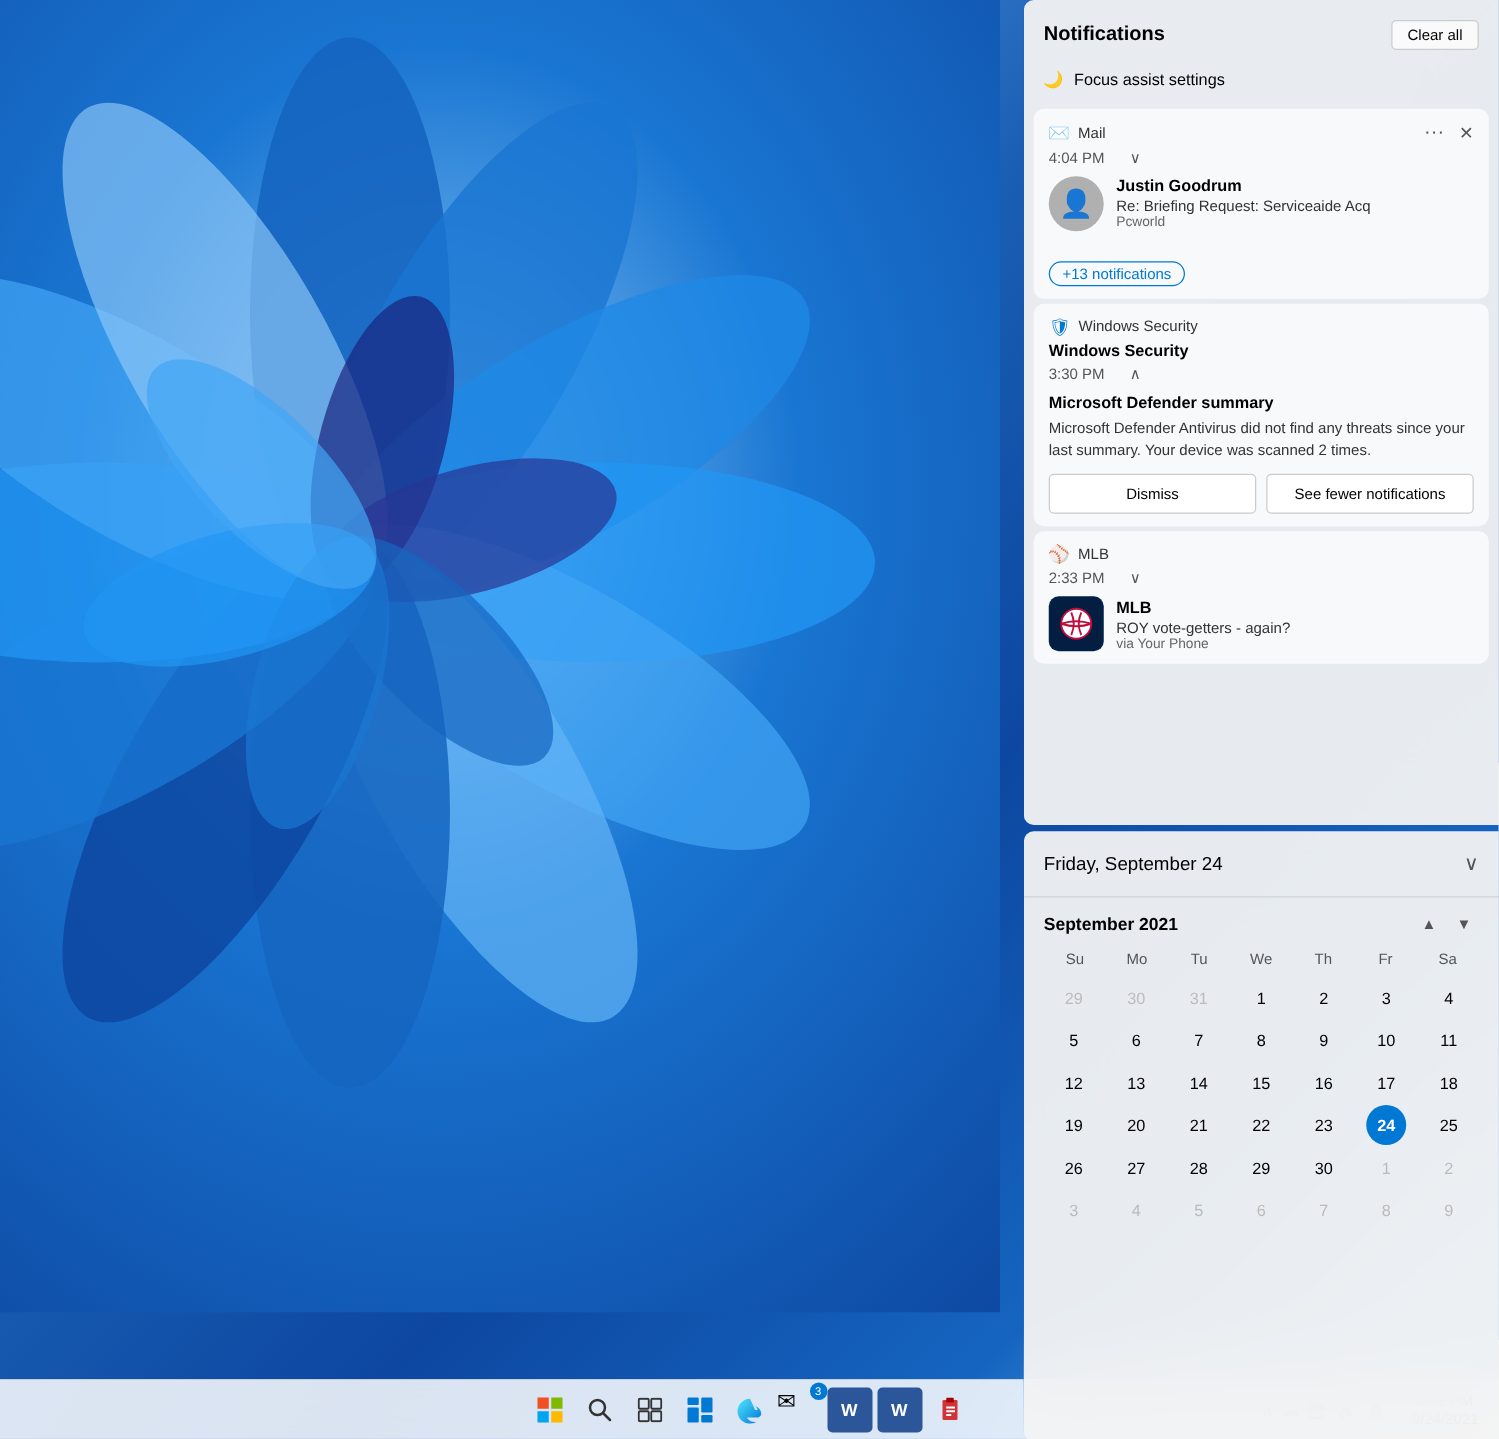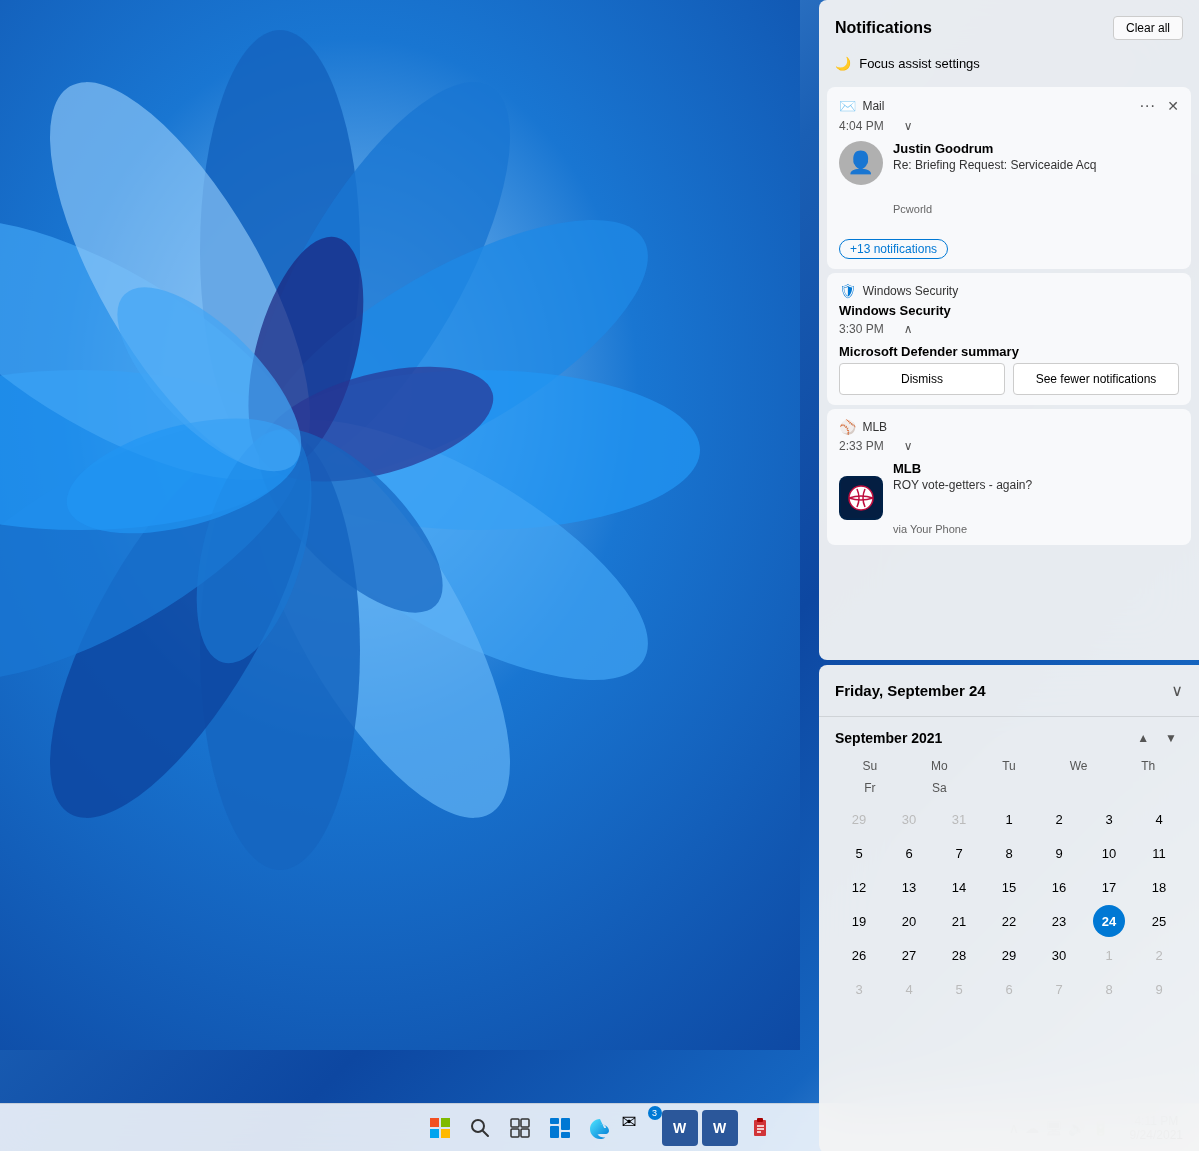--- a/index.html
+++ b/index.html
@@ -233,21 +233,20 @@
       color: #333;
       white-space: nowrap;
       overflow: hidden;
       text-overflow: ellipsis;
       max-width: 230px;
     }
 
     .notif-source {
       font-size: 11px;
       color: #666;
-      margin-top: 31px;
     }
 
     .notif-more-tag {
       display: inline-block;
       margin-top: 24px;
       font-size: 12px;
       color: #0078d4;
       border: 1px solid #0078d4;
       border-radius: 12px;
       padding: 2px 10px;
@@ -330,21 +329,21 @@
     .calendar-header {
       display: flex;
       align-items: center;
       justify-content: space-between;
       padding: 16px;
       border-bottom: 1px solid rgba(0,0,0,0.1);
     }
 
     .calendar-date-label {
       font-size: 15px;
-      font-weight: 700;
+      font-weight: 400;
       color: #000;
     }
 
     .calendar-chevron {
       background: none;
       border: none;
       font-size: 16px;
       cursor: pointer;
       color: #555;
     }
@@ -375,21 +374,21 @@
       color: #555;
       padding: 2px 6px;
     }
 
     .calendar-grid {
       padding: 0 16px;
     }
 
     .calendar-weekdays {
       display: grid;
-      grid-template-columns: repeat(5, 1fr);
+      grid-template-columns: repeat(7, 1fr);
       margin-bottom: 4px;
     }
 
     .calendar-weekday {
       text-align: center;
       font-size: 12px;
       color: #555;
       padding: 4px 0;
       font-weight: 500;
     }
@@ -529,20 +528,21 @@
         <span style="font-size:14px; color:#0078d4;">🛡</span>
         <span>Windows Security</span>
       </div>
     </div>
     <div class="ws-title">Windows Security</div>
     <div class="notif-time">
       <span>3:30 PM</span>
       <span>∧</span>
     </div>
     <div class="ws-title">Microsoft Defender summary</div>
+    <div class="ws-body">Microsoft Defender Antivirus did not find any threats since your last summary. Your device was scanned 2 times.</div>
     <div class="ws-buttons">
       <button class="ws-btn">Dismiss</button>
       <button class="ws-btn">See fewer notifications</button>
     </div>
   </div>
 
   <div class="notif-card">
     <div class="notif-app-header">
       <div class="notif-app-name">
         <span style="font-size:14px;">⚾</span>

